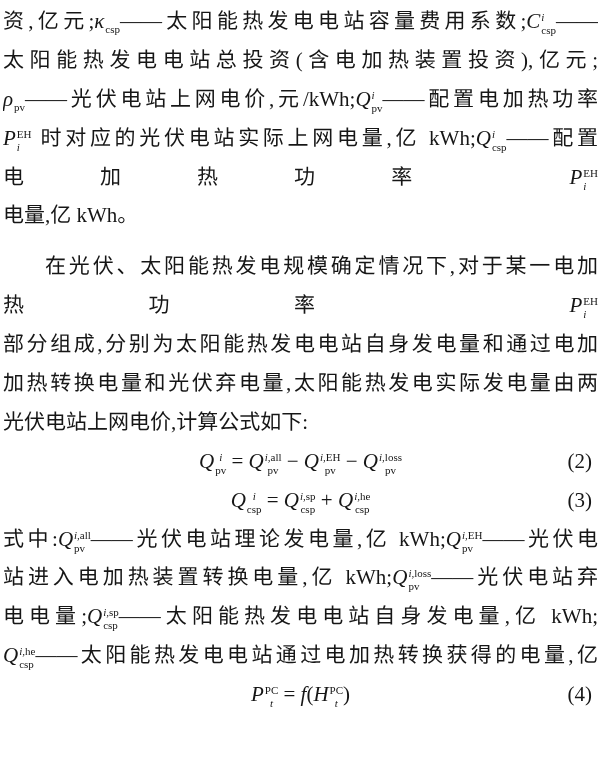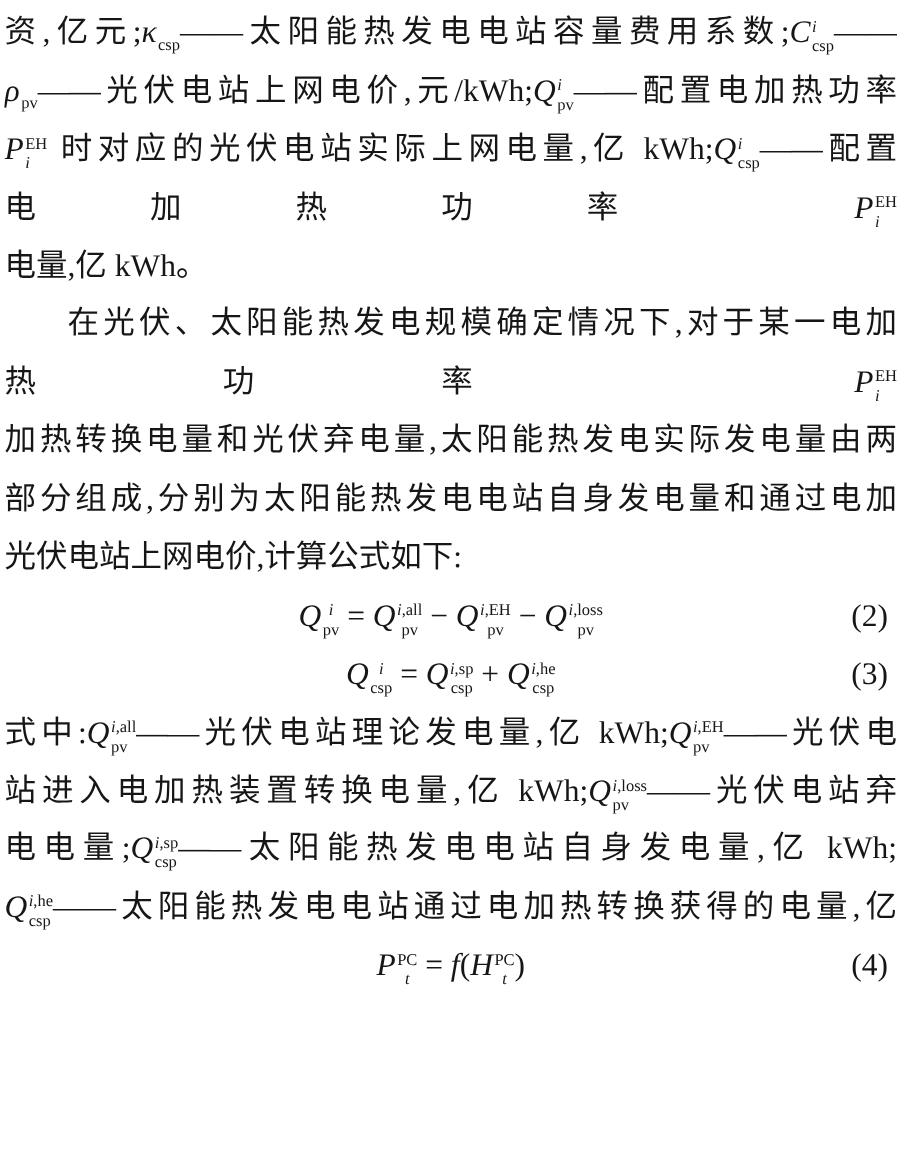--- a/index.html
+++ b/index.html
@@ -18,21 +18,21 @@
     padding: 2px 3px 0 3px;
   }
   .tline {
     height: 38.9px;
     line-height: 38.9px;
     overflow: hidden;
     text-align: justify;
     white-space: normal;
   }
   .tline.just { text-align-last: justify; }
-  .tline.indent { padding-left: 42px; }
+  .tline.indent { padding-left: 42px; margin-top: 12px; }
   .eqline {
     position: relative;
     height: 38.9px;
     line-height: 38.9px;
     text-align: center;
     overflow: hidden;
   }
   .eq-body { display: inline; }
   .eq-num { position: absolute; right: 6px; top: 0; }
   .it, .mbase { font-style: italic; }
@@ -53,28 +53,29 @@
     white-space: nowrap;
   }
   .dash { display: inline-block; letter-spacing: 0; }
 </style>
 </head>
 <body style="background: rgb(255, 255, 255); color: rgb(22, 22, 22);">
 
 <div class="page">
   <div>
       <div class="tline just"><span>资,亿元;</span><span class="msym"><span class="mbase">κ</span><span class="msub-solo"><span>csp</span></span></span><span class="dash">——</span><span>太阳能热发电电站容量费用系数;</span><span class="msym"><span class="mbase">C</span><span class="mscripts"><span class="msup"><span class="it">i</span></span><span class="msub"><span>csp</span></span></span></span><span class="dash">——</span></div>
+      <div class="tline just"><span>太阳能热发电电站总投资(含电加热装置投资),亿元;</span></div>
       <div class="tline just"><span class="msym"><span class="mbase">ρ</span><span class="msub-solo"><span>pv</span></span></span><span class="dash">——</span><span>光伏电站上网电价,元/kWh;</span><span class="msym"><span class="mbase">Q</span><span class="mscripts"><span class="msup"><span class="it">i</span></span><span class="msub"><span>pv</span></span></span></span><span class="dash">——</span><span>配置电加热功率</span></div>
       <div class="tline just"><span class="msym"><span class="mbase">P</span><span class="mscripts"><span class="msup"><span>EH</span></span><span class="msub"><span class="it">i</span></span></span></span><span> 时对应的光伏电站实际上网电量,亿 kWh;</span><span class="msym"><span class="mbase">Q</span><span class="mscripts"><span class="msup"><span class="it">i</span></span><span class="msub"><span>csp</span></span></span></span><span class="dash">——</span><span>配置</span></div>
       <div class="tline just"><span>电加热功率 </span><span class="msym"><span class="mbase">P</span><span class="mscripts"><span class="msup"><span>EH</span></span><span class="msub"><span class="it">i</span></span></span></span></div>
       <div class="tline"><span>电量,亿 kWh。</span></div>
       <div class="tline just indent"><span>在光伏、太阳能热发电规模确定情况下,对于某一电加</span></div>
       <div class="tline just"><span>热功率 </span><span class="msym"><span class="mbase">P</span><span class="mscripts"><span class="msup"><span>EH</span></span><span class="msub"><span class="it">i</span></span></span></span></div>
+      <div class="tline just"><span>部分组成,分别为太阳能热发电电站自身发电量和通过电加</span></div>
       <div class="tline just"><span>加热转换电量和光伏弃电量,太阳能热发电实际发电量由两</span></div>
-      <div class="tline just"><span>部分组成,分别为太阳能热发电电站自身发电量和通过电加</span></div>
       <div class="tline"><span>光伏电站上网电价,计算公式如下:</span></div>
       <div class="eqline"><span class="eq-body"><span class="msym"><span class="mbase">Q</span><span class="mscripts"><span class="msup"><span class="it">i</span></span><span class="msub"><span>pv</span></span></span></span><span> = </span><span class="msym"><span class="mbase">Q</span><span class="mscripts"><span class="msup"><span class="it">i</span><span>,all</span></span><span class="msub"><span>pv</span></span></span></span><span> − </span><span class="msym"><span class="mbase">Q</span><span class="mscripts"><span class="msup"><span class="it">i</span><span>,EH</span></span><span class="msub"><span>pv</span></span></span></span><span> − </span><span class="msym"><span class="mbase">Q</span><span class="mscripts"><span class="msup"><span class="it">i</span><span>,loss</span></span><span class="msub"><span>pv</span></span></span></span></span><span class="eq-num">(2)</span></div>
       <div class="eqline"><span class="eq-body"><span class="msym"><span class="mbase">Q</span><span class="mscripts"><span class="msup"><span class="it">i</span></span><span class="msub"><span>csp</span></span></span></span><span> = </span><span class="msym"><span class="mbase">Q</span><span class="mscripts"><span class="msup"><span class="it">i</span><span>,sp</span></span><span class="msub"><span>csp</span></span></span></span><span> + </span><span class="msym"><span class="mbase">Q</span><span class="mscripts"><span class="msup"><span class="it">i</span><span>,he</span></span><span class="msub"><span>csp</span></span></span></span></span><span class="eq-num">(3)</span></div>
       <div class="tline just"><span>式中:</span><span class="msym"><span class="mbase">Q</span><span class="mscripts"><span class="msup"><span class="it">i</span><span>,all</span></span><span class="msub"><span>pv</span></span></span></span><span class="dash">——</span><span>光伏电站理论发电量,亿 kWh;</span><span class="msym"><span class="mbase">Q</span><span class="mscripts"><span class="msup"><span class="it">i</span><span>,EH</span></span><span class="msub"><span>pv</span></span></span></span><span class="dash">——</span><span>光伏电</span></div>
       <div class="tline just"><span>站进入电加热装置转换电量,亿 kWh;</span><span class="msym"><span class="mbase">Q</span><span class="mscripts"><span class="msup"><span class="it">i</span><span>,loss</span></span><span class="msub"><span>pv</span></span></span></span><span class="dash">——</span><span>光伏电站弃</span></div>
       <div class="tline just"><span>电电量;</span><span class="msym"><span class="mbase">Q</span><span class="mscripts"><span class="msup"><span class="it">i</span><span>,sp</span></span><span class="msub"><span>csp</span></span></span></span><span class="dash">——</span><span>太阳能热发电电站自身发电量,亿 kWh;</span></div>
       <div class="tline just"><span class="msym"><span class="mbase">Q</span><span class="mscripts"><span class="msup"><span class="it">i</span><span>,he</span></span><span class="msub"><span>csp</span></span></span></span><span class="dash">——</span><span>太阳能热发电电站通过电加热转换获得的电量,亿</span></div>
       <div class="eqline"><span class="eq-body"><span class="msym"><span class="mbase">P</span><span class="mscripts"><span class="msup"><span>PC</span></span><span class="msub"><span class="it">t</span></span></span></span><span> = </span><span class="it">f</span><span>(</span><span class="msym"><span class="mbase">H</span><span class="mscripts"><span class="msup"><span>PC</span></span><span class="msub"><span class="it">t</span></span></span></span><span>)</span></span><span class="eq-num">(4)</span></div>
     </div>
 </div>

